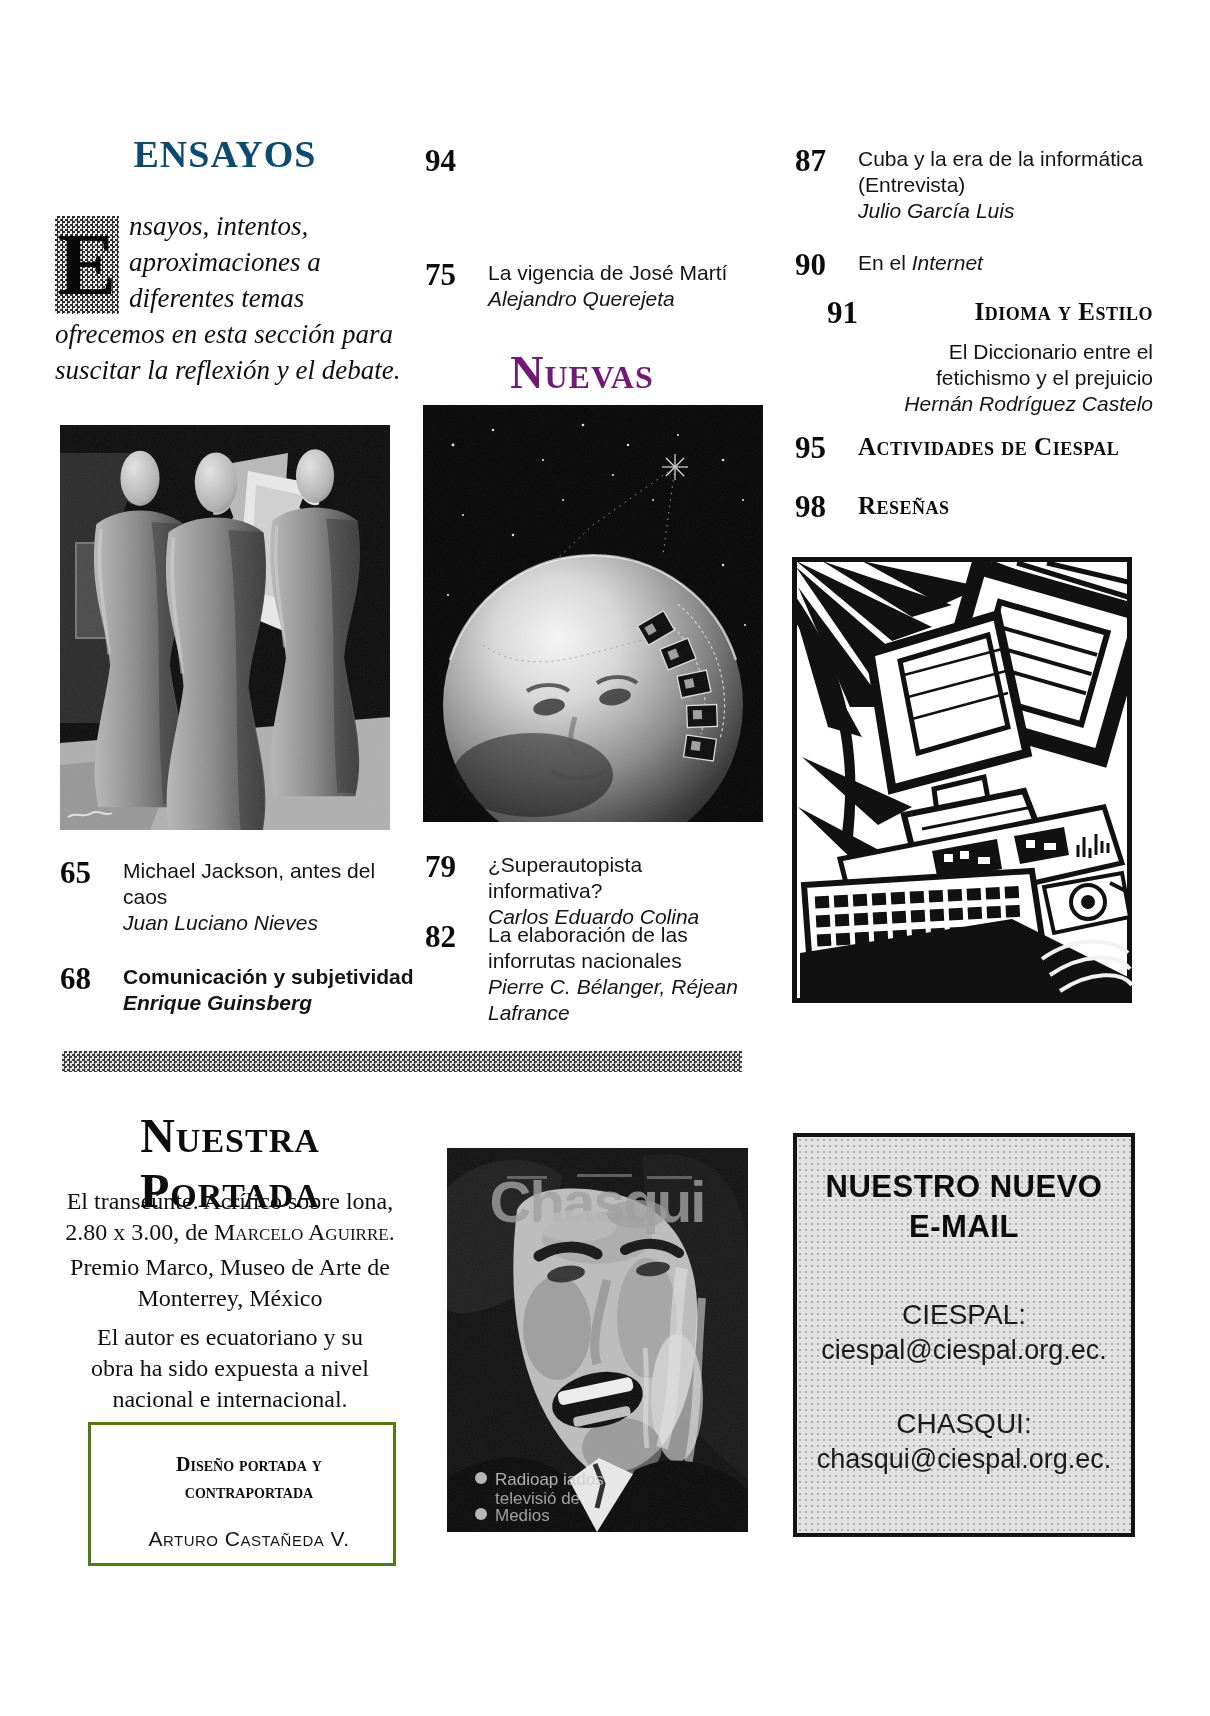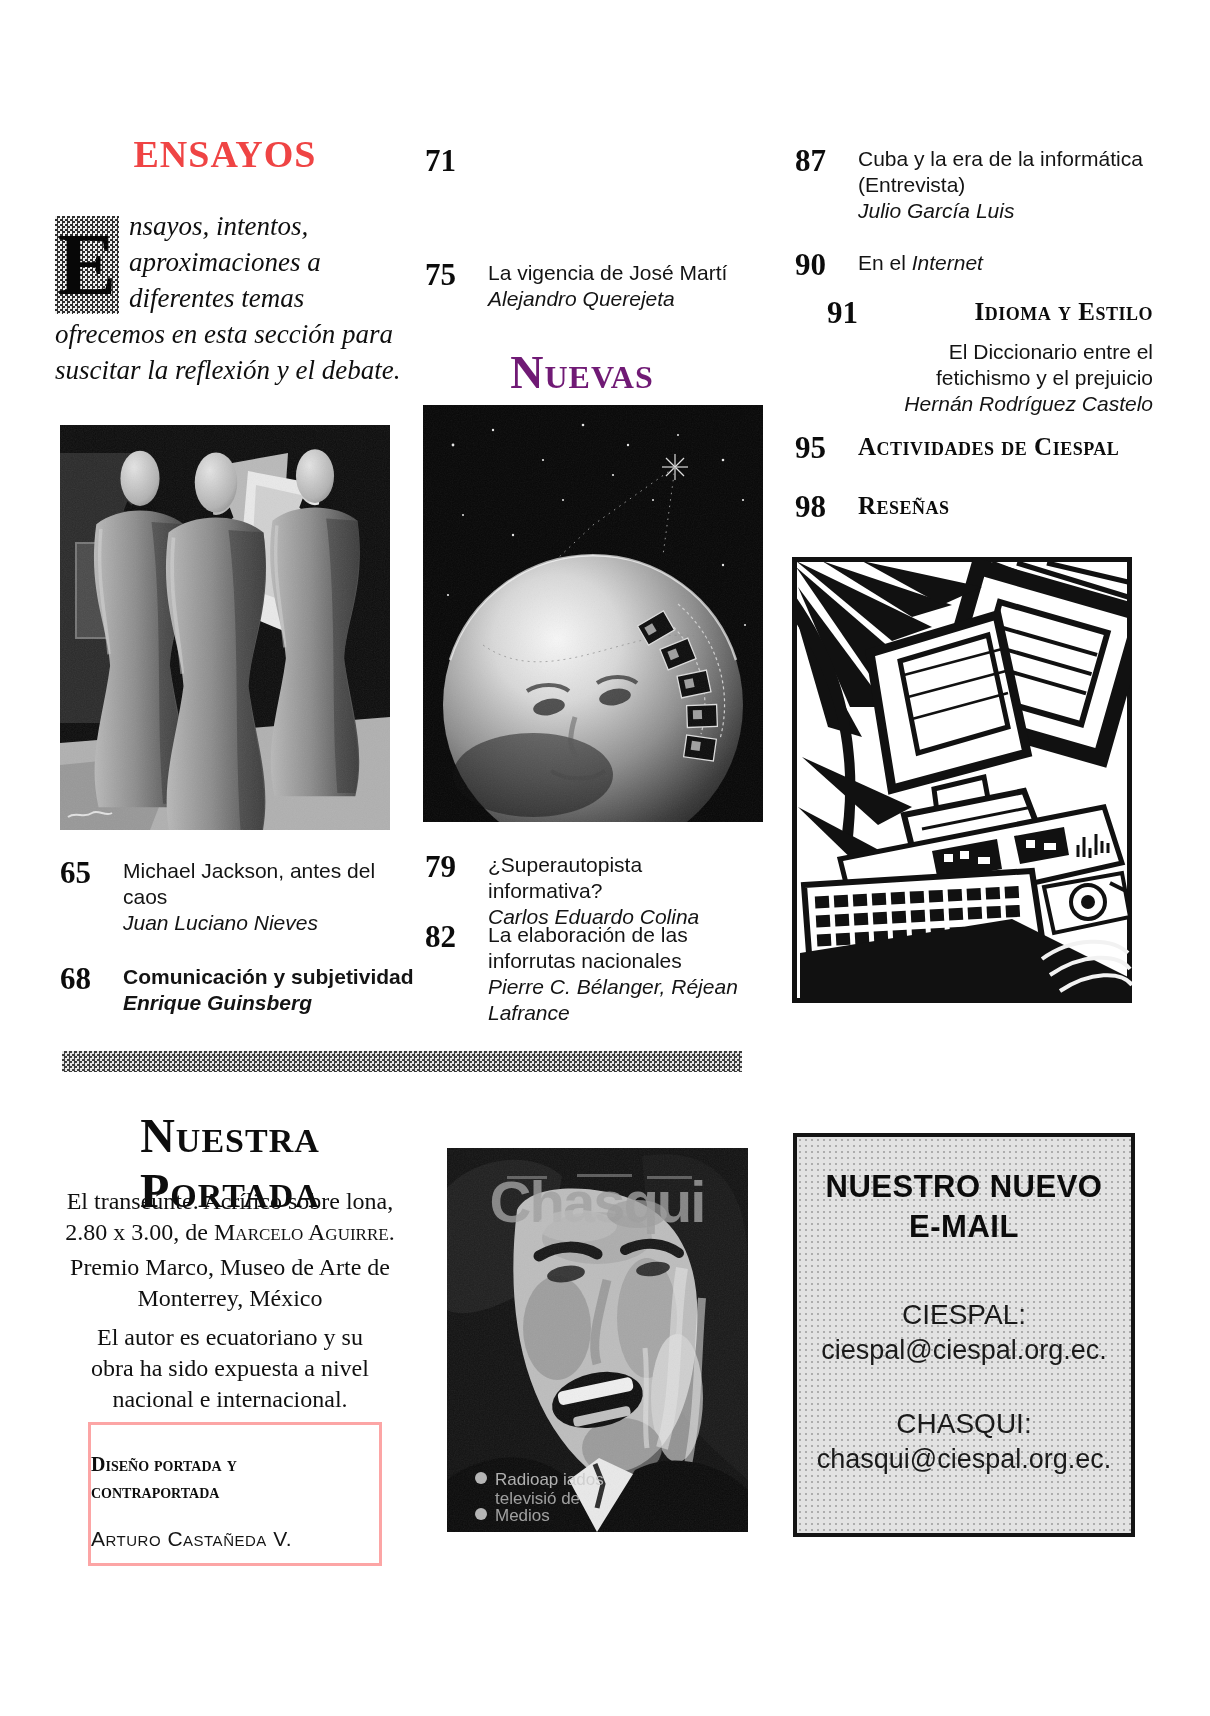--- a/index.html
+++ b/index.html
@@ -3,21 +3,21 @@
 <meta charset="utf-8">
 <style>
   html,body{margin:0;padding:0;background:#ffffff;}
   .page{position:relative;width:1210px;height:1716px;background:#fff;overflow:hidden;
         font-family:"Liberation Sans",sans-serif;color:#111;}
   .abs{position:absolute;}
   .it{font-style:italic;}
 
   
   .h-ensayos{font-family:"Liberation Serif",serif;font-weight:bold;font-size:38px;
-             letter-spacing:1px;text-align:center;color:#ef4444;}
+             letter-spacing:1px;text-align:center;color:#0c4a6e;}
   .h-nuevas{font-family:Liberation Serif, serif;font-weight:bold;font-variant:small-caps;
             font-size:46px;letter-spacing:1px;text-align:center;color:#701a75;}
   .h-portada{font-family:"Liberation Serif",serif;font-weight:bold;font-variant:small-caps;
              font-size:48px;letter-spacing:1px;text-align:center;color:#0d0d0d;}
 
   
   .intro{font-family:"Liberation Serif",serif;font-style:italic;font-size:27px;
          line-height:36px;color:#0f0f0f;}
   .dropcap{float:left;width:64px;height:98px;margin:8px 10px 0 0;
            background-image:repeating-conic-gradient(#2e2e2e 0% 25%, #f2f2f2 0% 50%);
@@ -43,21 +43,21 @@
   .divider{position:absolute;left:62px;top:1051px;width:680px;height:21px;
            background-image:repeating-conic-gradient(#3d3d3d 0% 25%, #e7e7e7 0% 50%);
            background-size:5px 5px;}
 
   
   .portada-p{font-family:"Liberation Serif",serif;font-size:24px;line-height:31px;
              text-align:center;color:#101010;white-space:pre-line;}
   .sc{font-variant:small-caps;}
 
   .design-box{position:absolute;left:88px;top:1422px;width:288px;height:138px;
-              border:3px solid #fca5a5;text-align:left;}
+              border:3px solid #4d7c0f;text-align:center;padding-left:14px;}
   .design-box .head{font-family:"Liberation Serif",serif;font-weight:bold;
                     font-variant:small-caps;font-size:20px;line-height:27px;
                     margin-top:26px;white-space:pre-line;color:#0d0d0d;}
   .design-box .name{font-size:21px;font-variant:small-caps;letter-spacing:0.5px;
                     margin-top:22px;color:#151515;}
 
   .email-box{position:absolute;left:793px;top:1133px;width:342px;height:404px;
              border:4px solid #141414;box-sizing:border-box;text-align:center;
              background-color:#e2e2e2;
              background-image:radial-gradient(#acacac 1px, rgba(0,0,0,0) 1.3px);
@@ -136,21 +136,21 @@
 
   <div class="entry" style="left:60px;top:964px;width:360px;">
     <span class="num">68</span>
     <div class="body" style="width:297px;font-weight:bold;">
       <div class="title">Comunicación y subjetividad</div>
       <div class="author">Enrique Guinsberg</div>
     </div>
   </div>
 
   <div class="entry" style="left:425px;top:146px;width:320px;">
-    <span class="num">71</span>
+    <span class="num">94</span>
   </div>
 
   <div class="entry" style="left:425px;top:260px;width:320px;">
     <span class="num">75</span>
     <div class="body" style="width:255px;">
       <div class="title">La vigencia de José Martí</div>
       <div class="author">Alejandro Querejeta</div>
     </div>
   </div>
 

